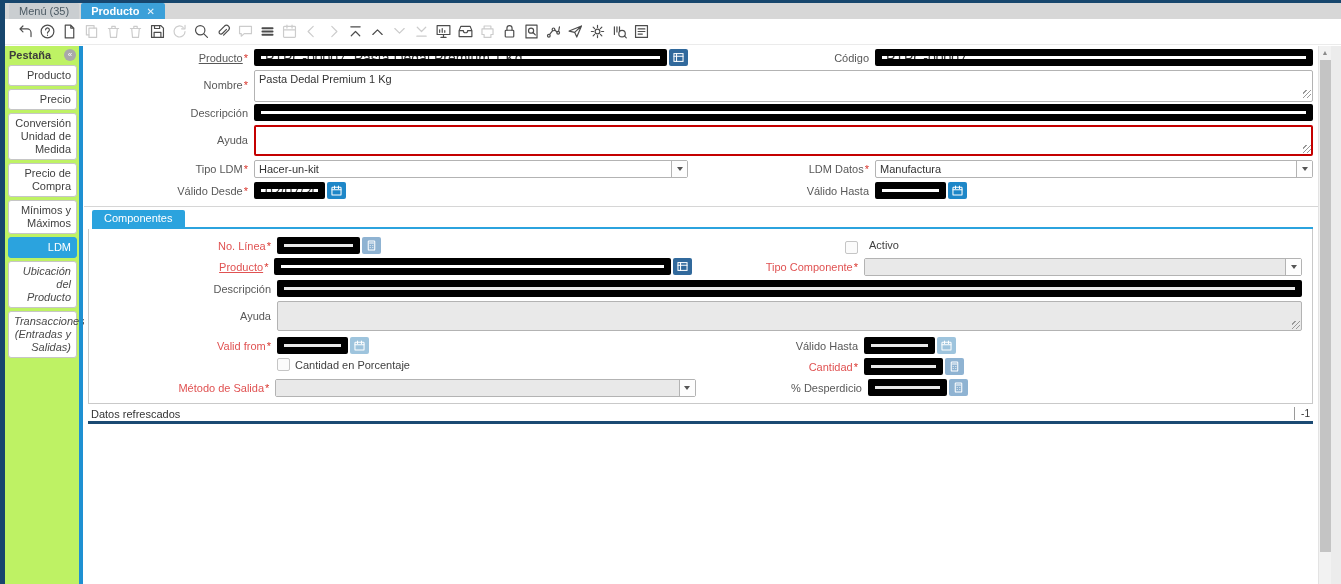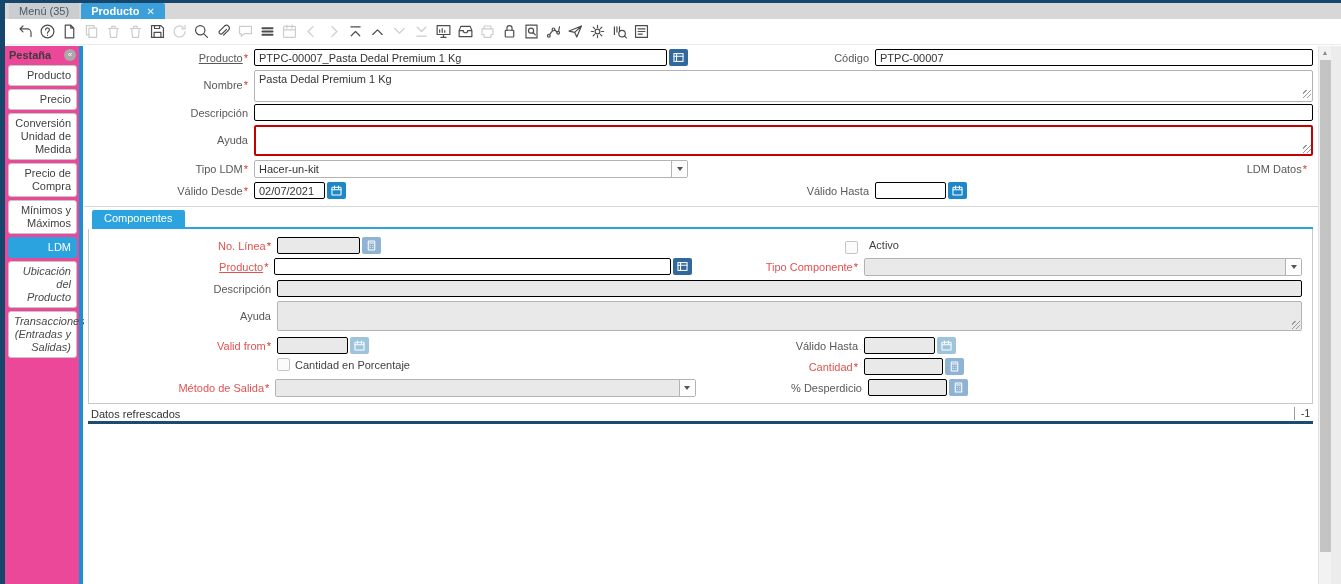--- a/index.html
+++ b/index.html
@@ -21,21 +21,21 @@
   
   #toolbar { position:absolute; left:5px; top:19px; right:0; height:26px; background:#fff;
     border-bottom:1px solid #ebebeb; display:flex; align-items:center; padding-left:9px; }
   .tbtn { width:22px; height:22px; display:flex; align-items:center; justify-content:center; }
   .tbtn svg { width:17px; height:17px; fill:none; stroke:#4c4c4c; stroke-width:1.4;
     stroke-linecap:round; stroke-linejoin:round; }
   .tbtn.dis svg { stroke:#cccccc; }
 
   
   #main { position:absolute; left:5px; top:46px; width:1336px; bottom:0; background:#fff; }
-  #sidebar { position:absolute; left:0; top:0; width:74px; bottom:0; background:#ec4899; }
+  #sidebar { position:absolute; left:0; top:0; width:74px; bottom:0; background:#bef264; }
   .sbhead { display:flex; align-items:center; padding:3px 3px 2px 4px; }
   .sbhead .t { font-weight:bold; color:#3c3c3c; }
   .sbcollapse { margin-left:auto; width:12px; height:12px; border-radius:50%; background:#a9a9a9;
     color:#fff; font-size:8px; line-height:12px; text-align:center; }
   .sbitem { margin:2px 2px 3px 3px; background:#fff; border:1px solid #c6c6c6; border-radius:3px;
     padding:3px 5px; text-align:right; color:#3f3f3f; line-height:13px; cursor:default; }
   .sbitem.active { background:#2ba3de; border-color:#2ba3de; color:#fff; }
   .sbitem.ital { font-style:italic; color:#4a4a4a; }
   #bluebar { position:absolute; left:74px; top:0; width:4px; bottom:0; background:#1e90d2; }
 
@@ -43,22 +43,22 @@
   #content { position:absolute; left:79px; top:0; width:1234px; bottom:0; background:#fff; padding-top:3px; }
   .frow { display:flex; align-items:flex-start; margin:0 5px 4px 0;justify-content:space-between; }
   .lc  { width:170px; text-align:right; padding:3px 6px 0 0; color:#585858; }
   .dlc { width:188px; text-align:right; padding:3px 6px 0 0; color:#585858; }
   .rl  { margin-left:auto; width:180px; text-align:right; padding:3px 6px 0 0; color:#585858; }
   .rf  { width:438px; display:flex; align-items:flex-start; }
   .redlbl { color:#e05252; }
   .ulbl { text-decoration:underline; }
   .req { color:#d9342b; margin-left:1px; }
 
-  input[type=text] { height:17px; border:1px solid #000000; border-radius:2px; padding:0 4px;
-    font-family:"Liberation Sans", sans-serif; font-size:11px; color:#333; background:#fff; width:100%; }
+  input[type=text] { height:17px; border:7px solid #000000; border-radius:2px; padding:0 4px;
+    font-family:"Liberation Sans", sans-serif; font-size:14px; color:#333; background:#fff; width:100%; }
   textarea { border:1px solid #b3b3b3; border-radius:2px; padding:2px 4px; resize:none;
     font-family:"Liberation Sans", sans-serif; font-size:11px; color:#333; background:#fff; width:100%; }
   .dis input[type=text], input.gray, textarea.gray { background:#e9e9e9; }
   .igrp { display:flex; align-items:stretch; position:relative; }
   .w434 { width:434px; } .w424 { width:424px; } .w104 { width:104px; } .w74 { width:74px; }
   .w100 { width:100px; } .full { flex:1; }
   .fbtn { width:19px; height:17px; margin-left:2px; border-radius:2px; display:flex;
     align-items:center; justify-content:center; flex:none; }
   .fbtn svg { width:13px; height:13px; fill:none; stroke:#fff; stroke-width:1.6; stroke-linecap:round; }
   .steel { background:#31699c; }
@@ -344,20 +344,28 @@
 
       <div class="frow" style="margin-top:5px;">
         <div class="lc"><span>Tipo LDM</span><span class="req">*</span></div>
         <div class="selgrp w434">
           <span class="selval">Hacer-un-kit</span>
           <span class="selbtn">
               <span class="caret"></span>
             </span>
         </div>
         <div class="rl"><span>LDM Datos</span><span class="req">*</span></div>
+        <div class="rf">
+          <div class="selgrp" style="width:438px;">
+            <span class="selval">Manufactura</span>
+            <span class="selbtn">
+                <span class="caret"></span>
+              </span>
+          </div>
+        </div>
       </div>
 
       <div class="frow" style="margin-top:3px;">
         <div class="lc"><span>Válido Desde</span><span class="req">*</span></div>
         <div class="igrp w74" style="width:92px;">
           <input type="text" value="02/07/2021" style="">
           <span class="fbtn cal">
               <svg viewBox="0 0 20 20">
                 <rect x="3" y="5" width="14" height="12" rx="1"></rect>
                 <path d="M3 9h14M7 3v4M13 3v4"></path>

